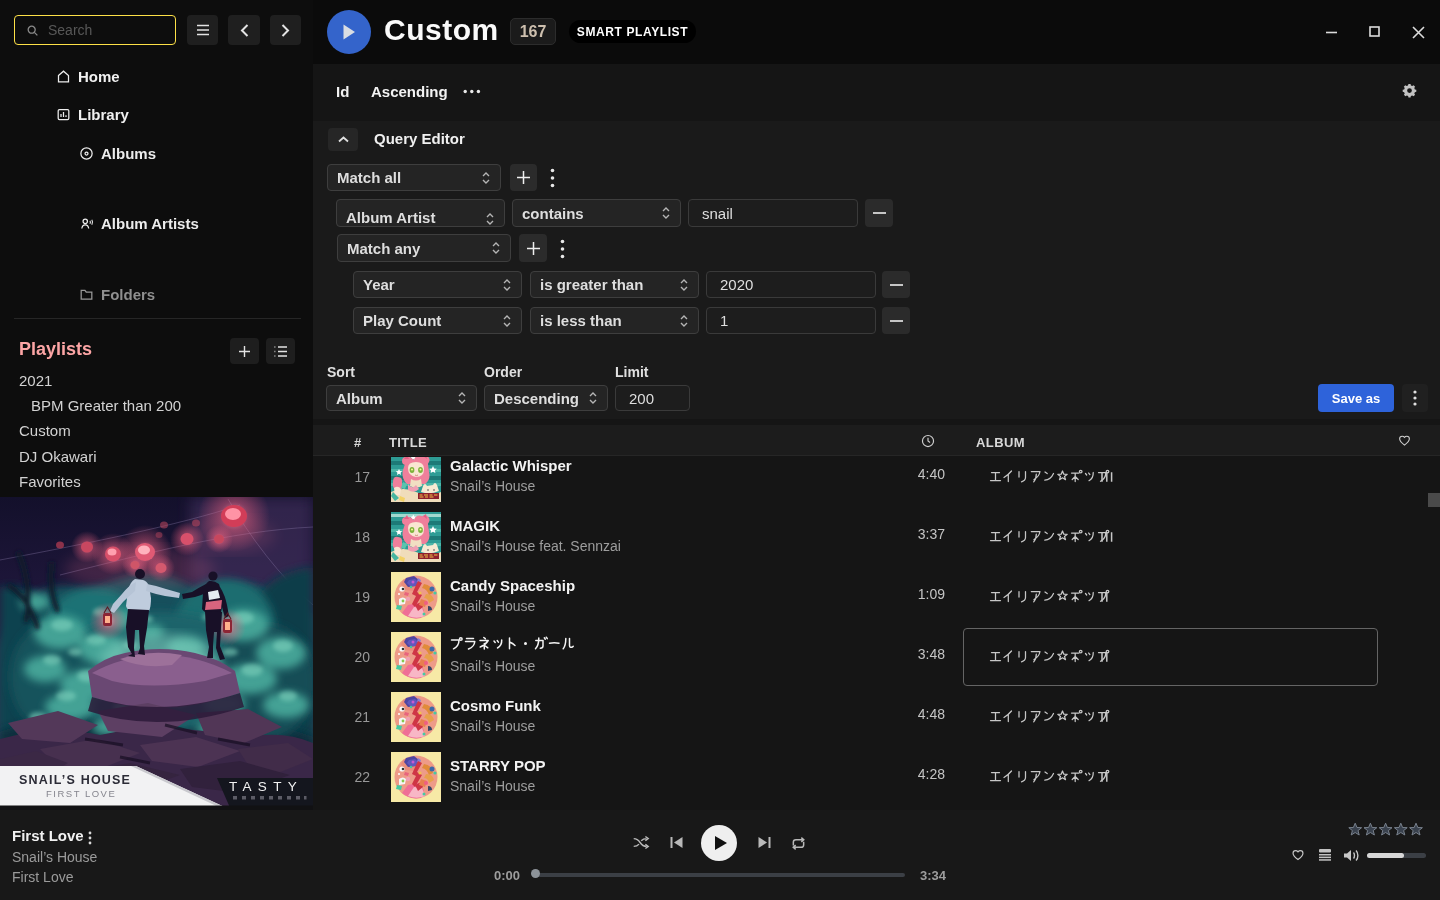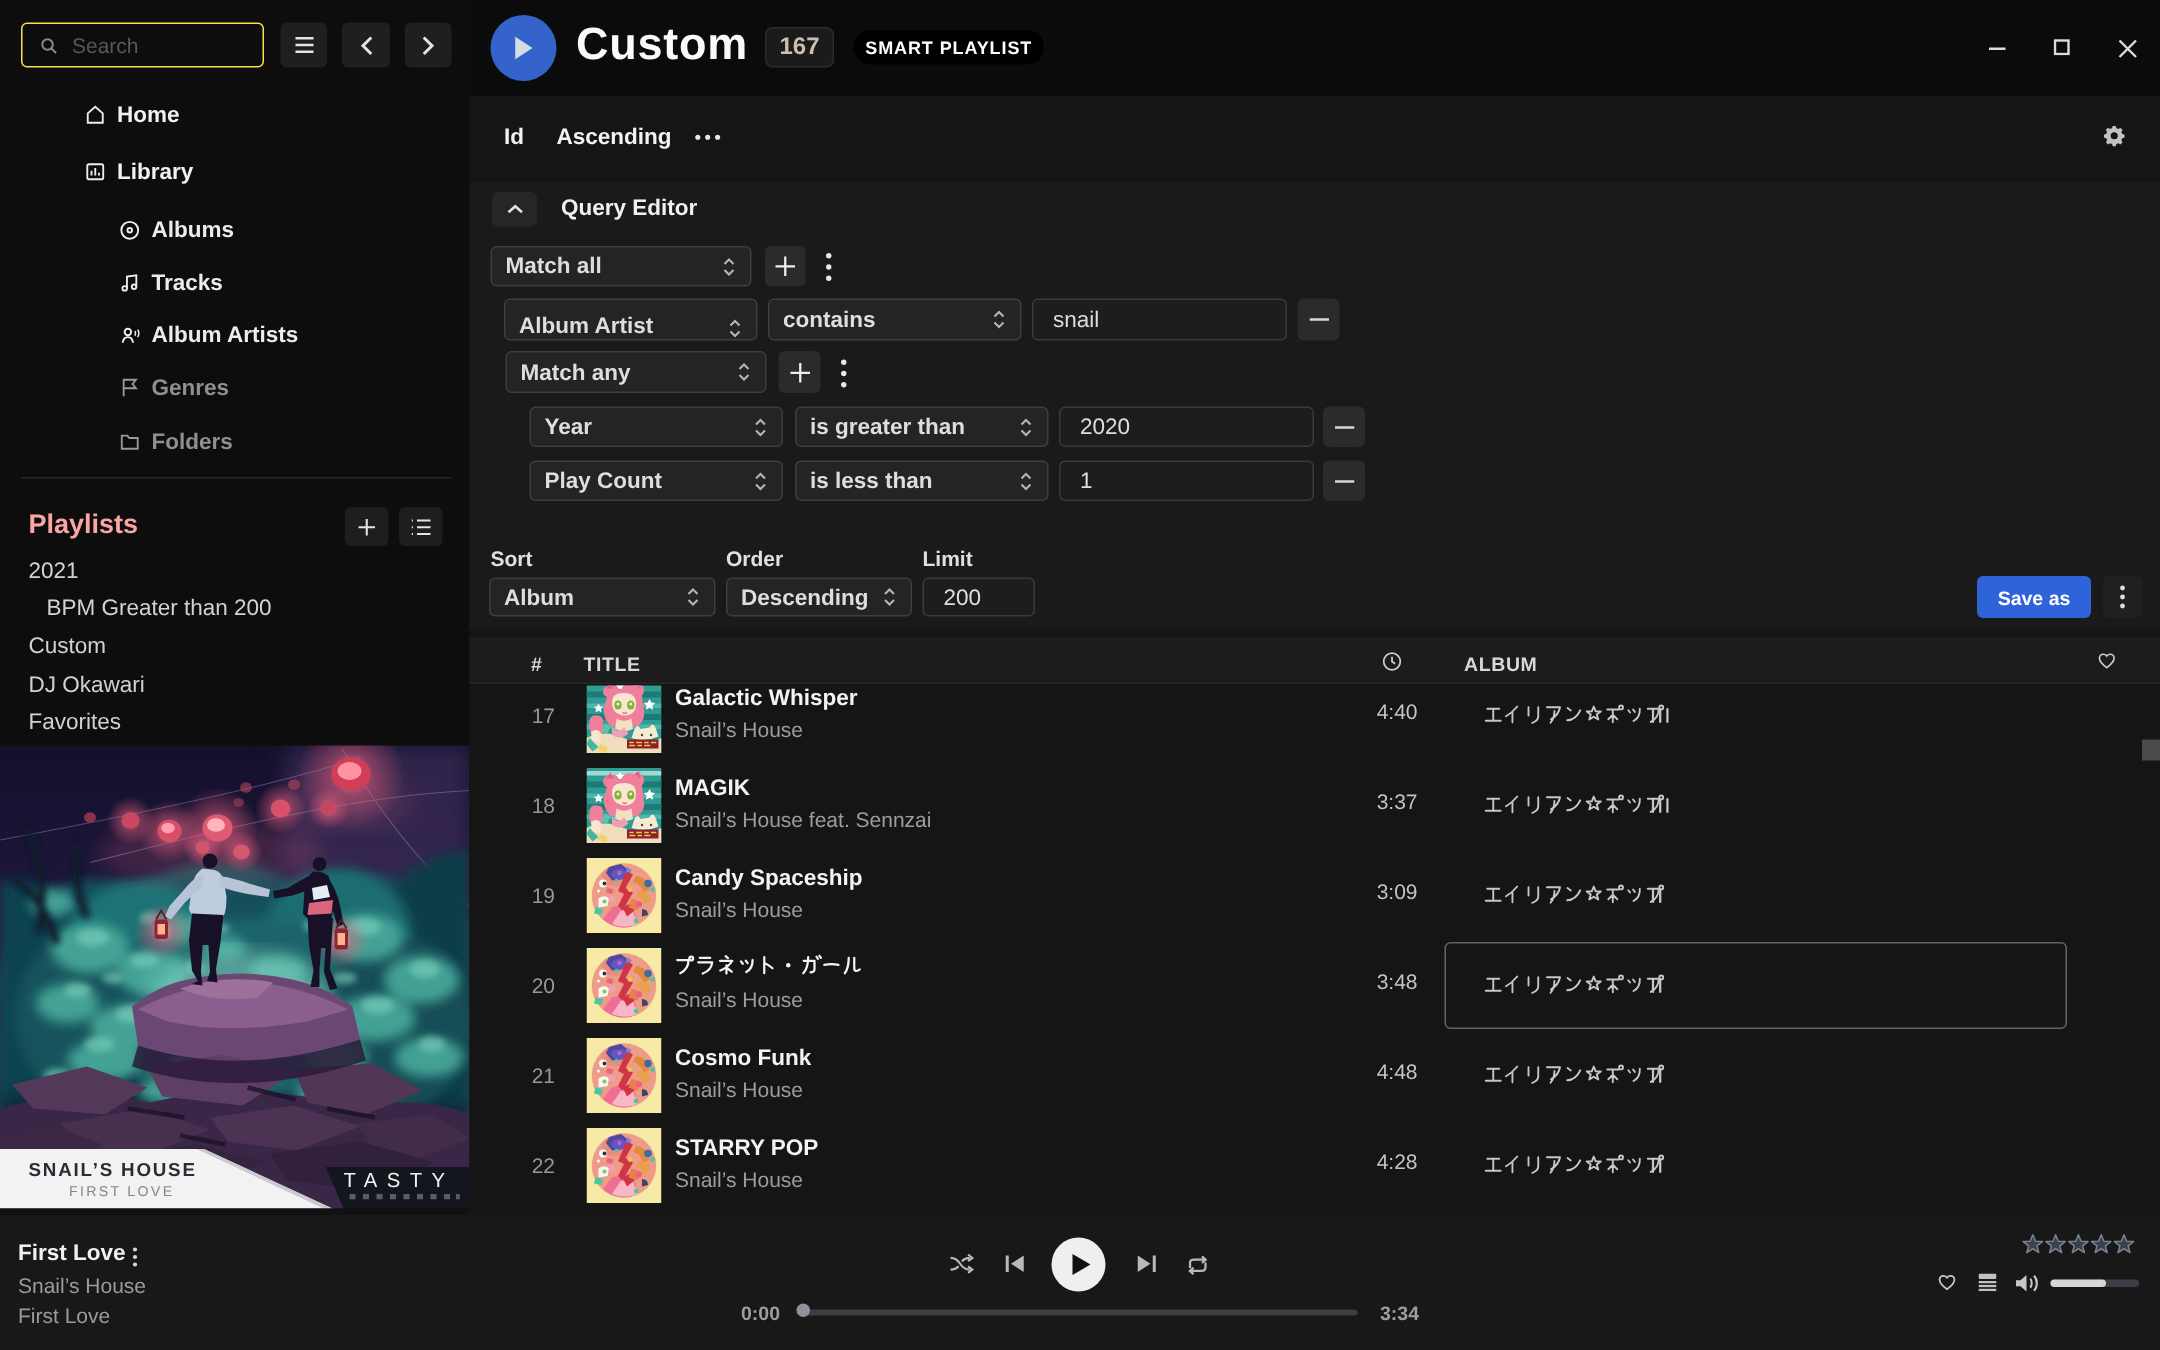--- a/index.html
+++ b/index.html
@@ -250,38 +250,26 @@
       <svg style="position:absolute;right:22px;margin:0" width="11" height="7" viewBox="0 0 11 7" fill="none" stroke="#cfcfcf" stroke-width="1.8">
           <path d="M1 5.5 L5.5 1.5 L10 5.5"></path>
         </svg>
     </div>
     <div class="navitem sub" style="top:138px;">
       <svg style="margin-left:40px" width="15" height="15" viewBox="0 0 24 24" fill="none" stroke="#eee" stroke-width="2">
           <circle cx="12" cy="12" r="9"></circle>
           <circle cx="12" cy="12" r="2.4"></circle>
         </svg>Albums
     </div>
-    <div class="navitem sub" style="top:173px;">
-      <svg style="margin-left:40px" width="15" height="15" viewBox="0 0 24 24" fill="none" stroke="#eee" stroke-width="2">
-          <path d="M9 18V5.5L19 4v12.2"></path>
-          <circle cx="6.6" cy="18" r="2.4"></circle>
-          <circle cx="16.6" cy="16.2" r="2.4"></circle>
-        </svg>Tracks
-    </div>
     <div class="navitem sub" style="top:208px;">
       <svg style="margin-left:40px" width="15" height="15" viewBox="0 0 24 24" fill="none" stroke="#eee" stroke-width="2">
           <circle cx="10" cy="8.5" r="3.5"></circle>
           <path d="M4.5 20c.5-4 2.7-6 5.5-6s5 2 5.5 6"></path>
           <path d="M17.5 7.5c1 1.6 1 3.4 0 5M20.5 6c1.6 2.6 1.6 5.4 0 8" stroke-width="1.7"></path>
         </svg>Album Artists
-    </div>
-    <div class="navitem dim" style="top:243px;">
-      <svg style="margin-left:40px" width="15" height="15" viewBox="0 0 24 24" fill="none" stroke="#999" stroke-width="2">
-          <path d="M5.5 21V3.5h13l-3.5 4.5 3.5 4.5h-13"></path>
-        </svg>Genres
     </div>
     <div class="navitem dim" style="top:279px;">
       <svg style="margin-left:40px" width="15" height="15" viewBox="0 0 24 24" fill="none" stroke="#999" stroke-width="2">
           <path d="M3.5 19.5v-14h6l2 2.5h9v11.5z"></path>
         </svg>Folders
     </div>
     <div class="abs" style="left:14px;top:318px;width:287px;height:1px;background:#262626;"></div>
 
     <div class="abs" style="left:19px;top:339px;color:#fca5a5;font-size:18px;font-weight:700;">Playlists</div>
     <div class="sbtn" style="left:230px;top:338px;width:29px;height:26px;background:#1e1e1e;">
@@ -678,21 +666,21 @@
             <path d="M126 3.2V12.8M130.8 3.2V12.8M135.6 3.2V12.8" stroke="#c7c7c7" stroke-width="1.5"></path>
           </svg>
       </div>
       <div class="row" style="top:110px;">
         <div class="rnum">19</div>
           <svg class="thumb" viewBox="0 0 50 50">
             <use href="#thB"></use>
           </svg>
         <div class="rtitle">Candy Spaceship</div>
           <div class="rartist">Snail’s House</div>
-        <div class="rtime">3:09</div>
+        <div class="rtime">1:09</div>
         <svg class="ralbum" width="150" height="15" viewBox="0 0 150 15">
             <use href="#alien"></use>
             <path d="M126 3.2V12.8M130.8 3.2V12.8" stroke="#c7c7c7" stroke-width="1.5"></path>
           </svg>
       </div>
       <div class="row" style="top:170px;">
         <div class="abs" style="left:650px;top:1px;width:415px;height:58px;border:1px solid #646464;border-radius:4px;"></div>
         <div class="rnum">20</div>
           <svg class="thumb" viewBox="0 0 50 50">
             <use href="#thB"></use>

